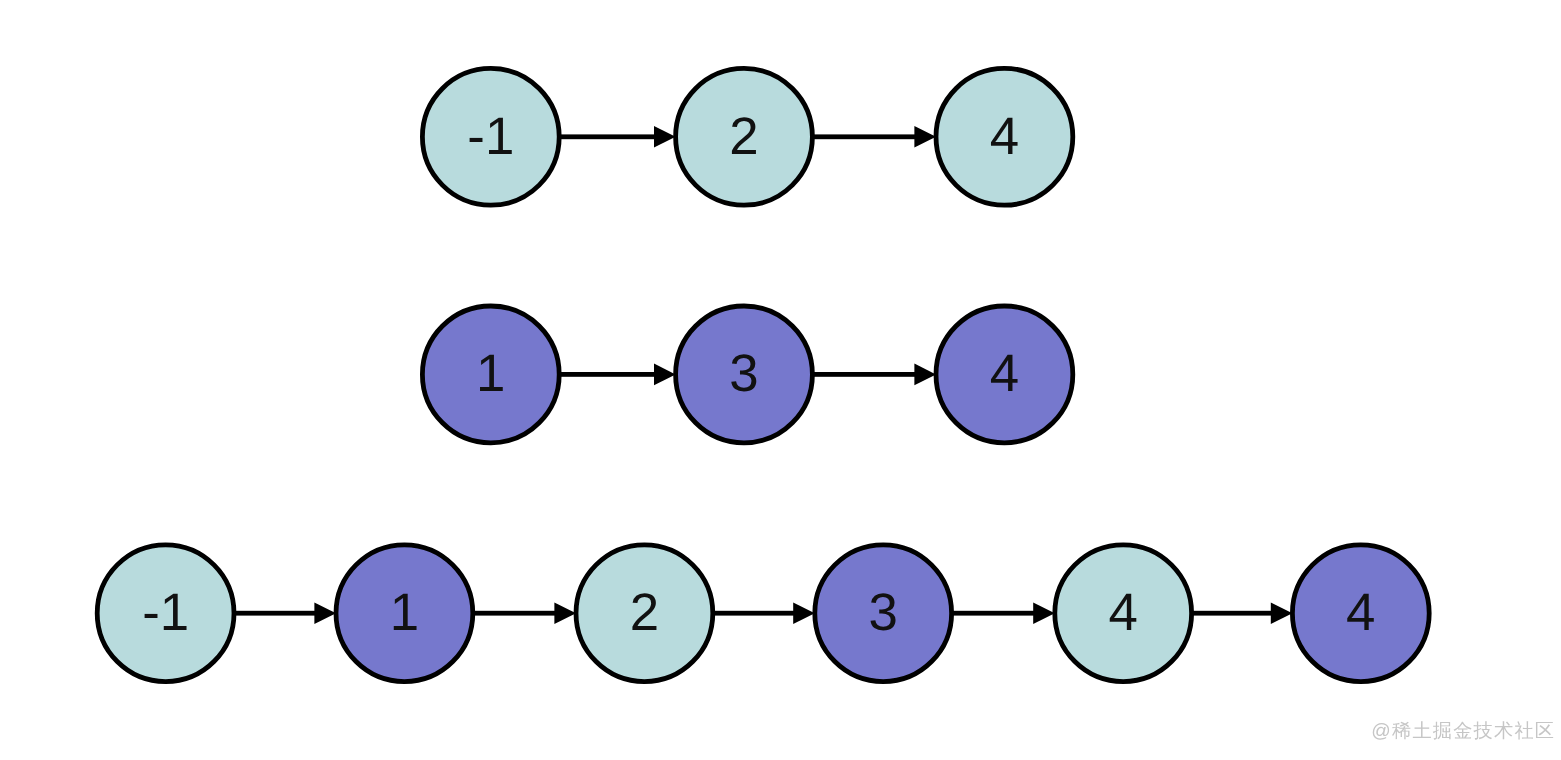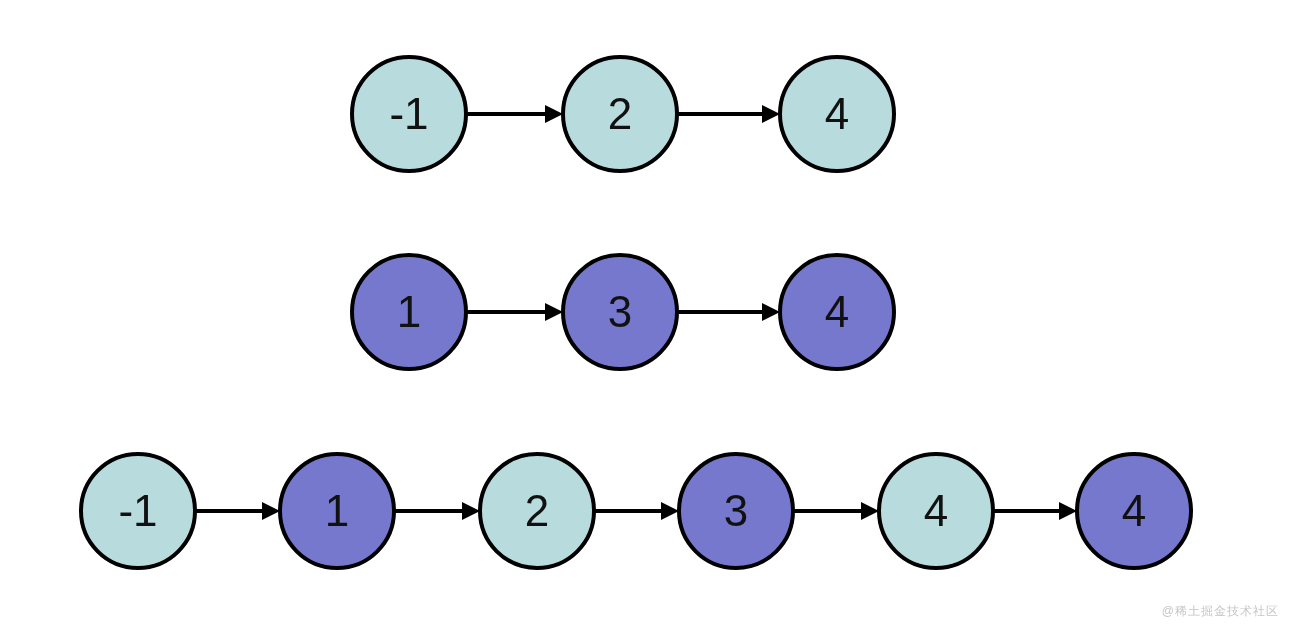--- a/index.html
+++ b/index.html
@@ -45,23 +45,23 @@
     top: 50%;
     margin-top: -9px;
     width: 0;
     height: 0;
     border-left: 18px solid #000000;
     border-top: 9px solid transparent;
     border-bottom: 9px solid transparent;
   }
   .watermark {
     position: absolute;
-    right: 22px;
+    right: 5px;
     bottom: 13px;
-    font-size: 12px;
+    font-size: 16px;
     letter-spacing: 1px;
     color: #c6c6c6;
     user-select: none;
   }
 </style>
 </head>
 <body>
 
 <div class="canvas">
   <div class="list-row">

